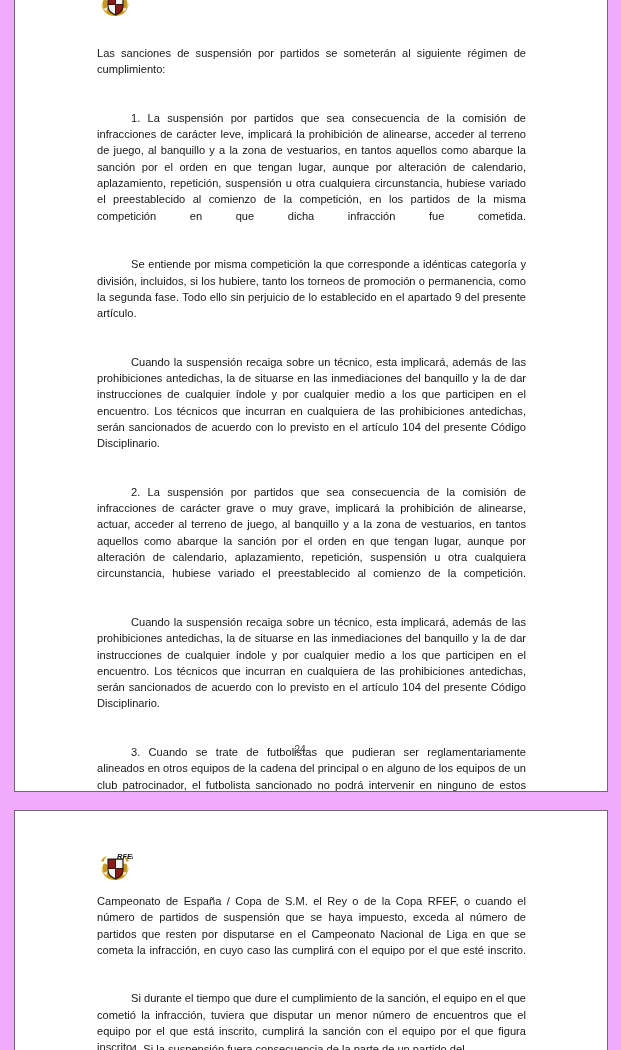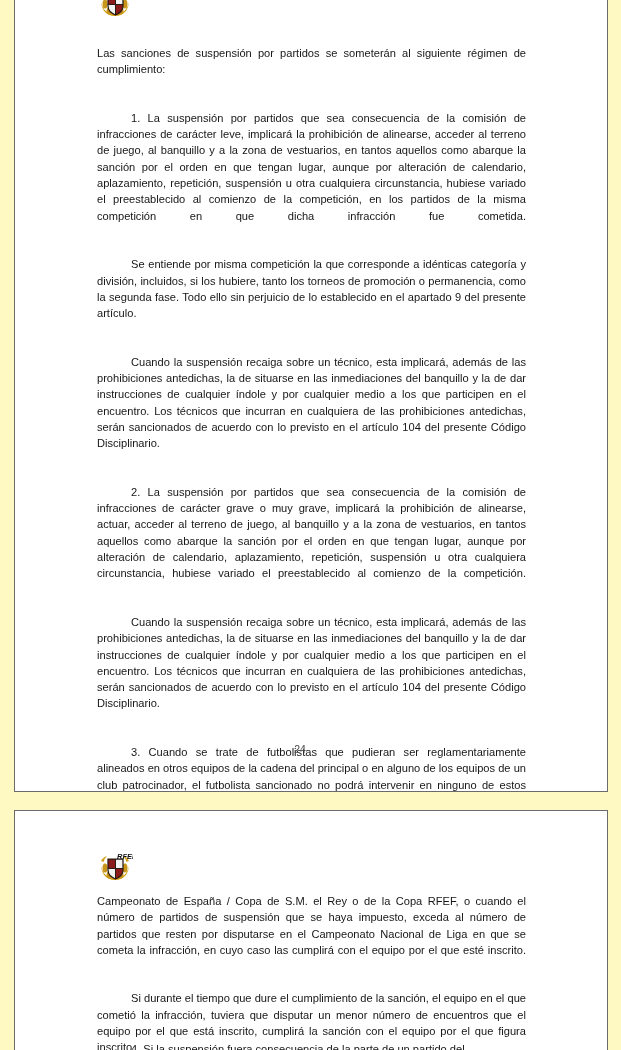--- a/index.html
+++ b/index.html
@@ -11,21 +11,21 @@
     width: 621px;
     height: 1050px;
     overflow: hidden;
     font-family: "Liberation Sans", sans-serif;
   }
 
   .viewer {
     position: relative;
     width: 621px;
     height: 1050px;
-    background: #fef9c3;
+    background: #f0abfc;
     box-sizing: border-box;
   }
 
   .page {
     position: absolute;
     left: 14px;
     width: 594px;
     background: #ffffff;
     box-sizing: border-box;
     border: 1px solid #6b6b6b;

